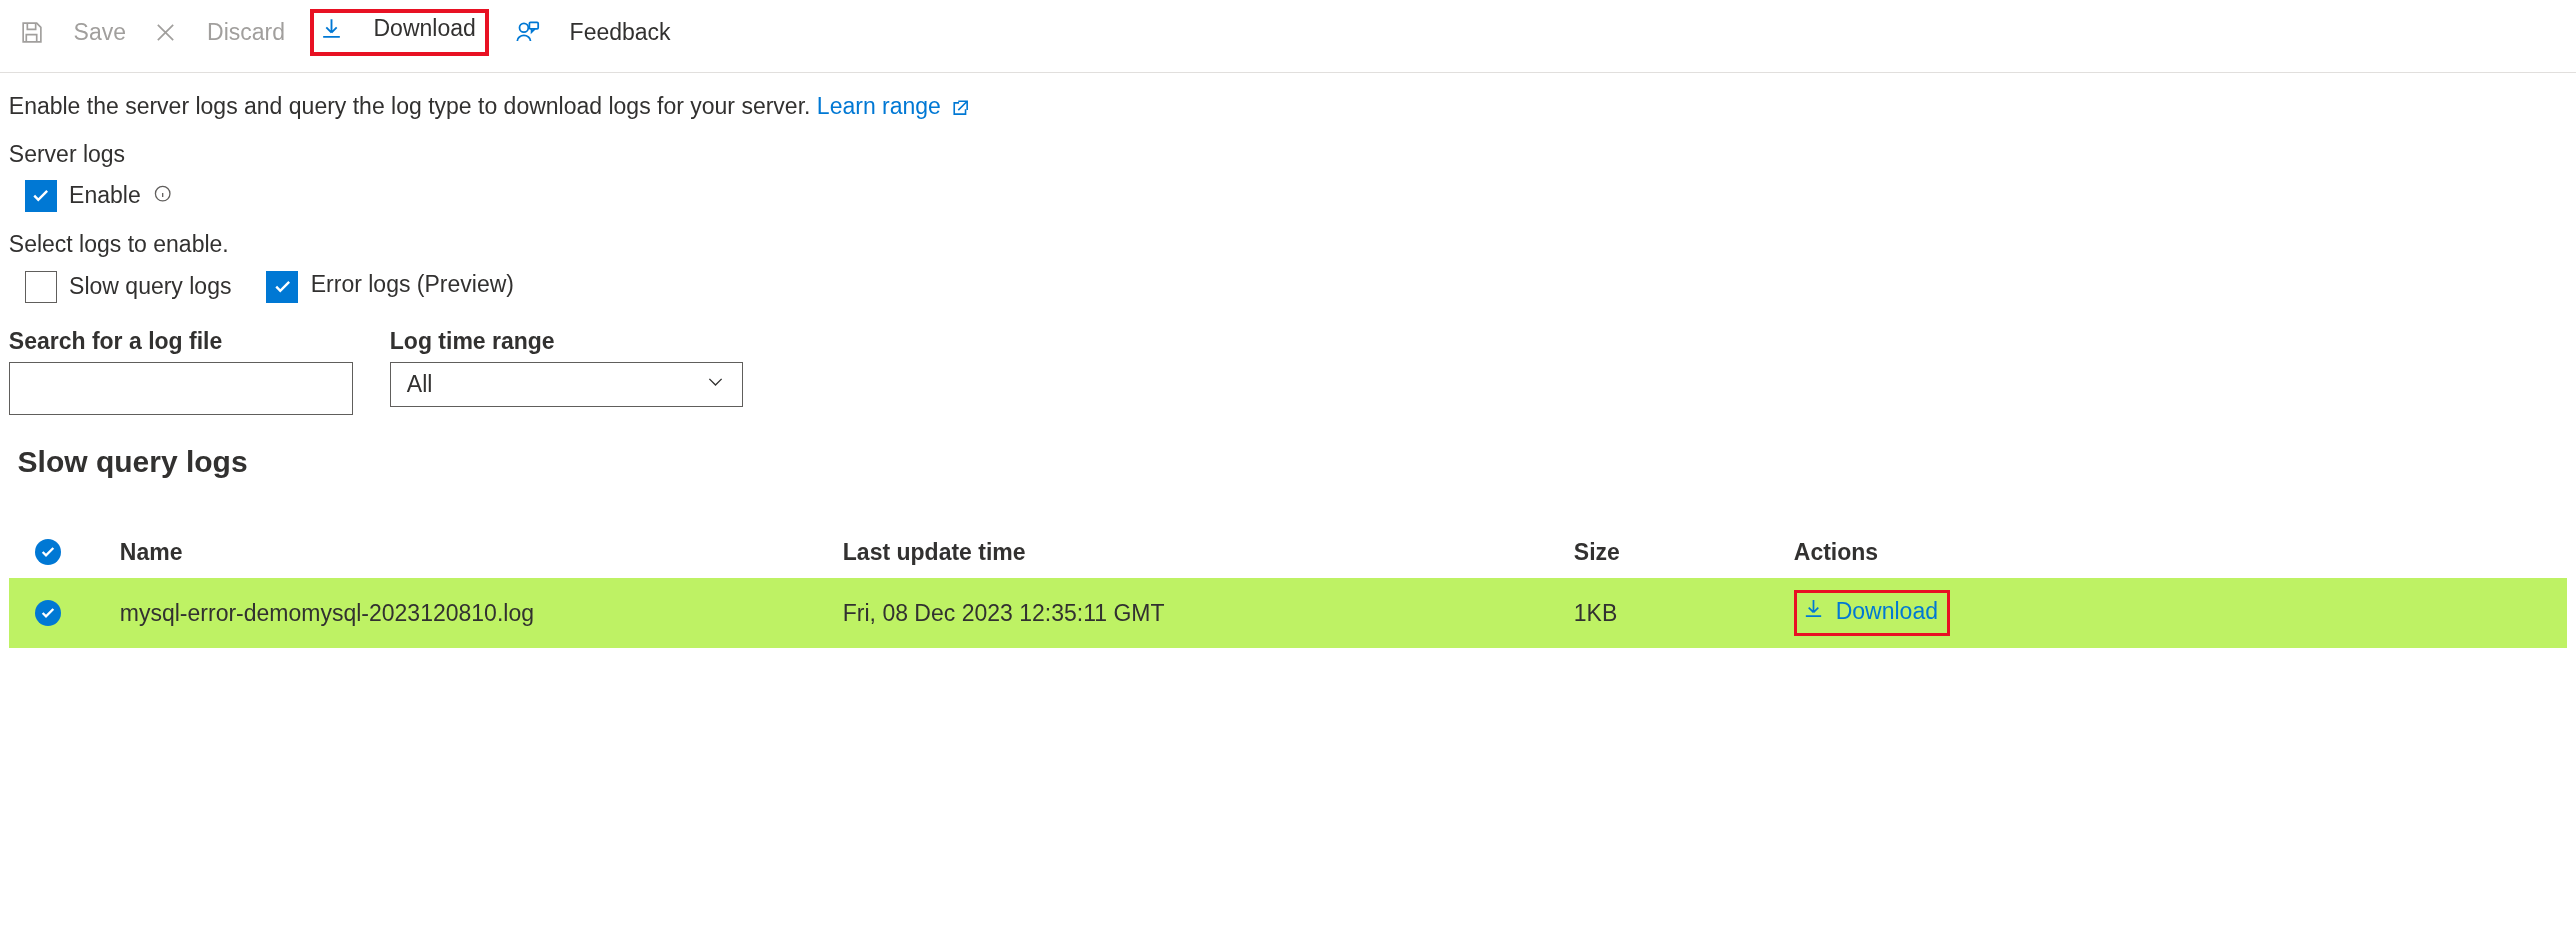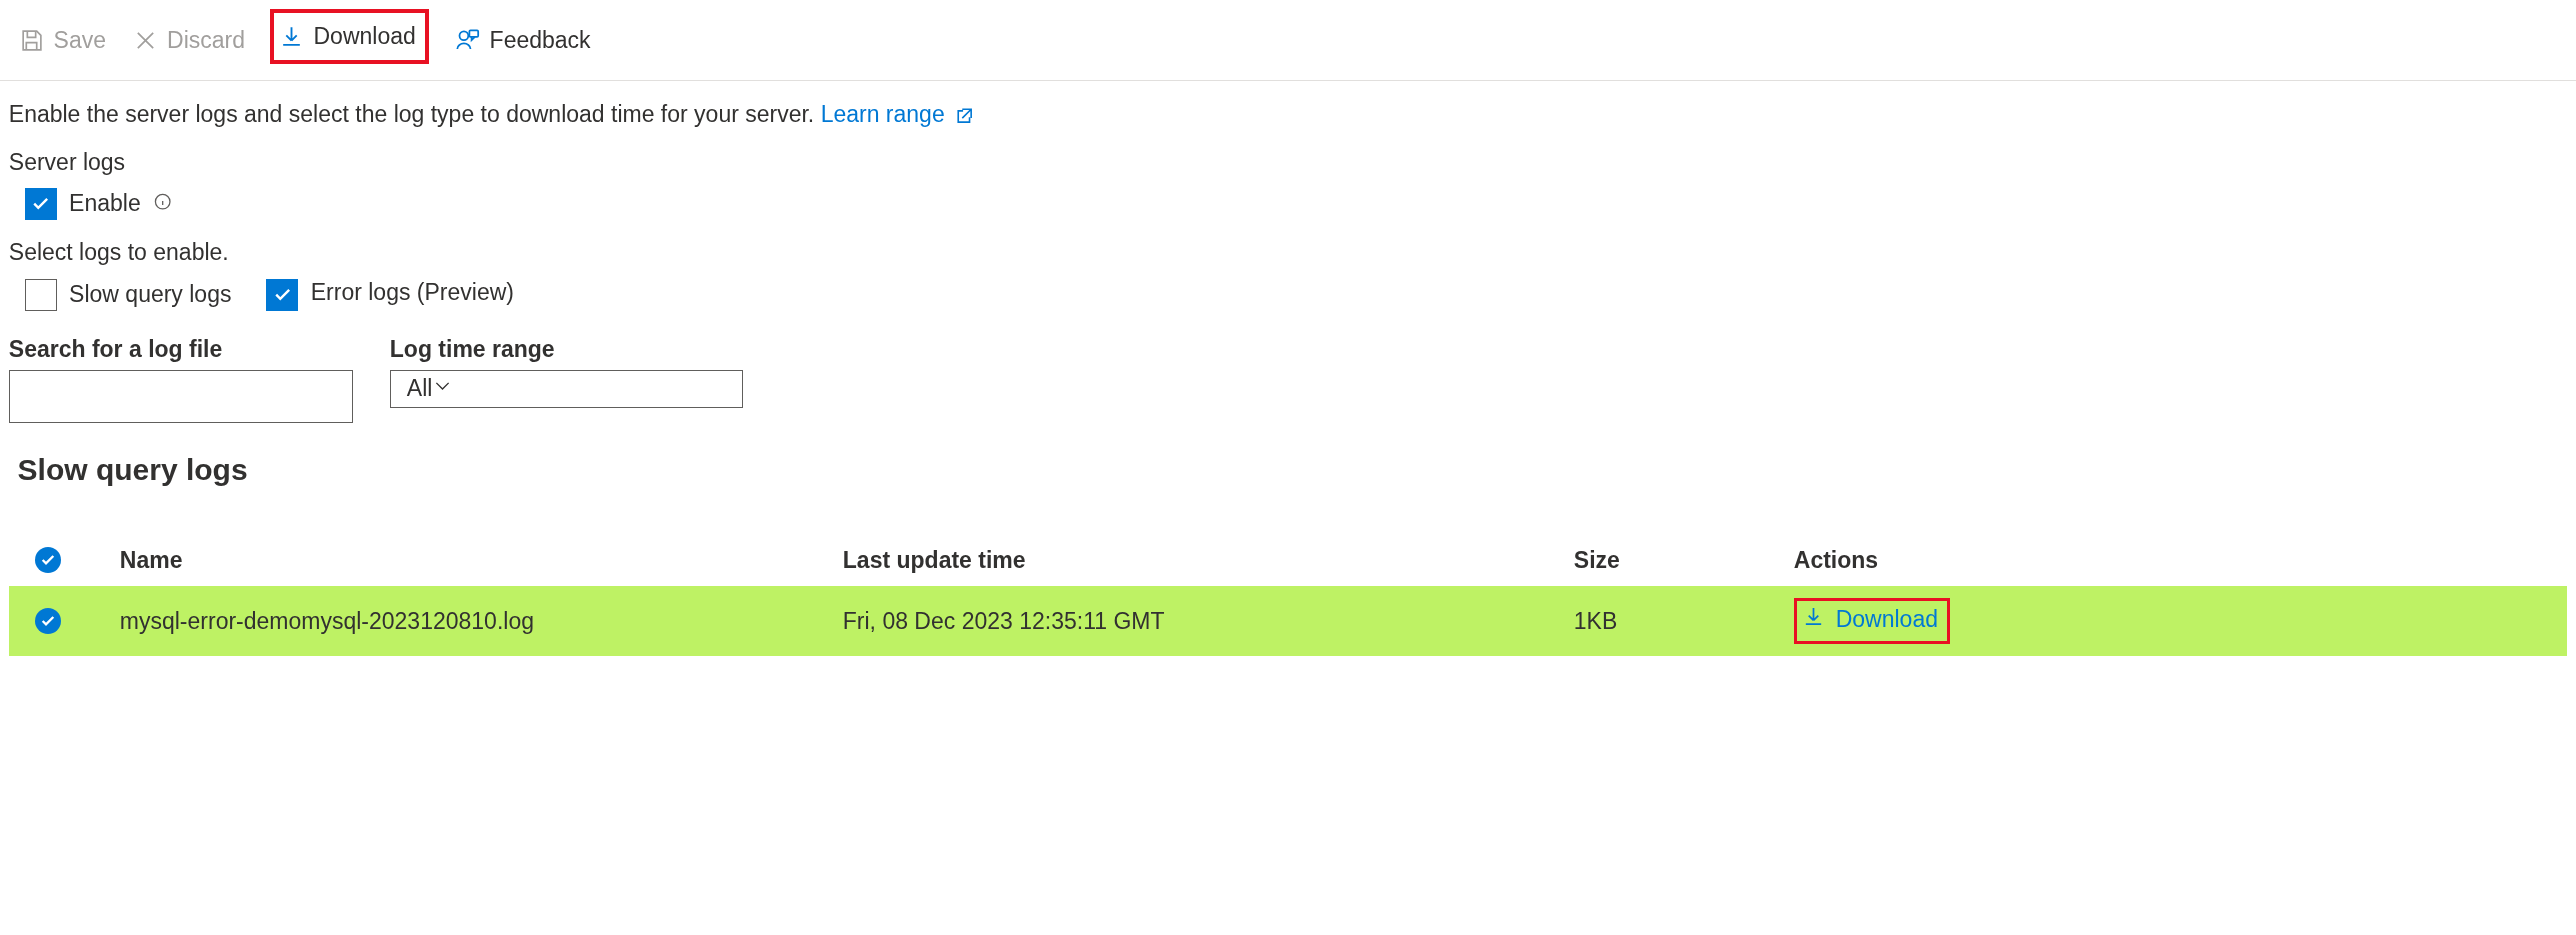--- a/index.html
+++ b/index.html
@@ -13,23 +13,22 @@
   .toolbar {
     display: flex;
     align-items: center;
     padding: 8.8px 17.6px 16px 17.6px;
     border-bottom: 0.9px solid #e1dfdd;
     gap: 25px;
   }
   .tbtn {
     display: inline-flex;
     align-items: flex-start;
-    gap: 8px;
+    gap: 28px;
     cursor: pointer;
-    margin-top: 8px;
   }
   .tbtn.disabled { color: #a19f9d; cursor: default; }
   .tbtn .ico { width: 28px; height: 28px; display: inline-flex; align-items: center; justify-content: center; }
   .tbtn.disabled svg { stroke: #a19f9d; fill: none; }
   .highlight-red { border: 4.4px solid #e81123; padding: 1.8px 8.8px 5.3px 3.5px; }
   .content { padding: 14px 8.8px 0 8.8px; }
   .desc { margin: 5.3px 0 21px 0; }
   .link { color: #0078d4; cursor: pointer; }
   .section-label { margin: 8.8px 0 12.3px 0; }
   .cb-row { display: flex; align-items: center; gap: 12.3px; margin-bottom: 19.4px; padding-left: 16px; }
@@ -42,23 +41,23 @@
   .cb.checked svg { stroke: #fff; }
   .info-ico { color: #605e5c; font-size: 19.4px; }
   .filters { display: flex; gap: 37px; margin-top: 25px; }
   .field-label { font-weight: 600; margin-bottom: 7px; }
   .textinput {
     width: 344px; height: 53px;
     border: 1.8px solid #605e5c; background: #fff;
     padding: 0 8.8px; font-size: 23px;
   }
   .select {
-    width: 353px; height: 38px;
+    width: 353px; height: 45px;
     border: 1.8px solid #605e5c; background: #fff;
-    display: flex; align-items: center; justify-content: flex-start;
+    display: flex; align-items: center; justify-content: space-between;
     padding: 0 16px; cursor: pointer;
   }
   .tabs { display: flex; gap: 17.6px; margin: 25px 0 0 7px; align-items: flex-start; }
   .tab { font-size: 30px; font-weight: 600; padding: 5.3px 1.8px 12.3px 1.8px; cursor: pointer; }
   .tab.active { border-bottom: 4.4px solid #0078d4; }
   .tab-highlight { border: 4.4px solid #e81123; padding: 1.8px 5.3px 3.5px 5.3px; }
   .table { margin-top: 35px; }
   .thead, .trow {
     display: grid;
     grid-template-columns: 97px 723px 731px 220px 335px;
@@ -116,21 +115,21 @@
           <path d="M16 9v3l3-3"></path>
         </svg>
     </span>
     <span>Feedback</span>
   </div>
 </div>
 
 <div class="content">
 
   <div class="desc">
-    <span>Enable the server logs and select the log type to download time for your server.</span>
+    <span>Enable the server logs and query the log type to download logs for your server.</span>
     <span class="link">
       <span>Learn range</span>
       <svg width="19.4" height="19.4" viewBox="0 0 24 24" fill="none" stroke="#0078d4" stroke-width="2" style="vertical-align:middle;margin-left:3.5px">
           <path d="M9 4h11v11M20 4L9 15"></path>
           <path d="M18 14v6H4V6h6"></path>
         </svg>
     </span>
   </div>
 
   <div class="section-label">Server logs</div>

